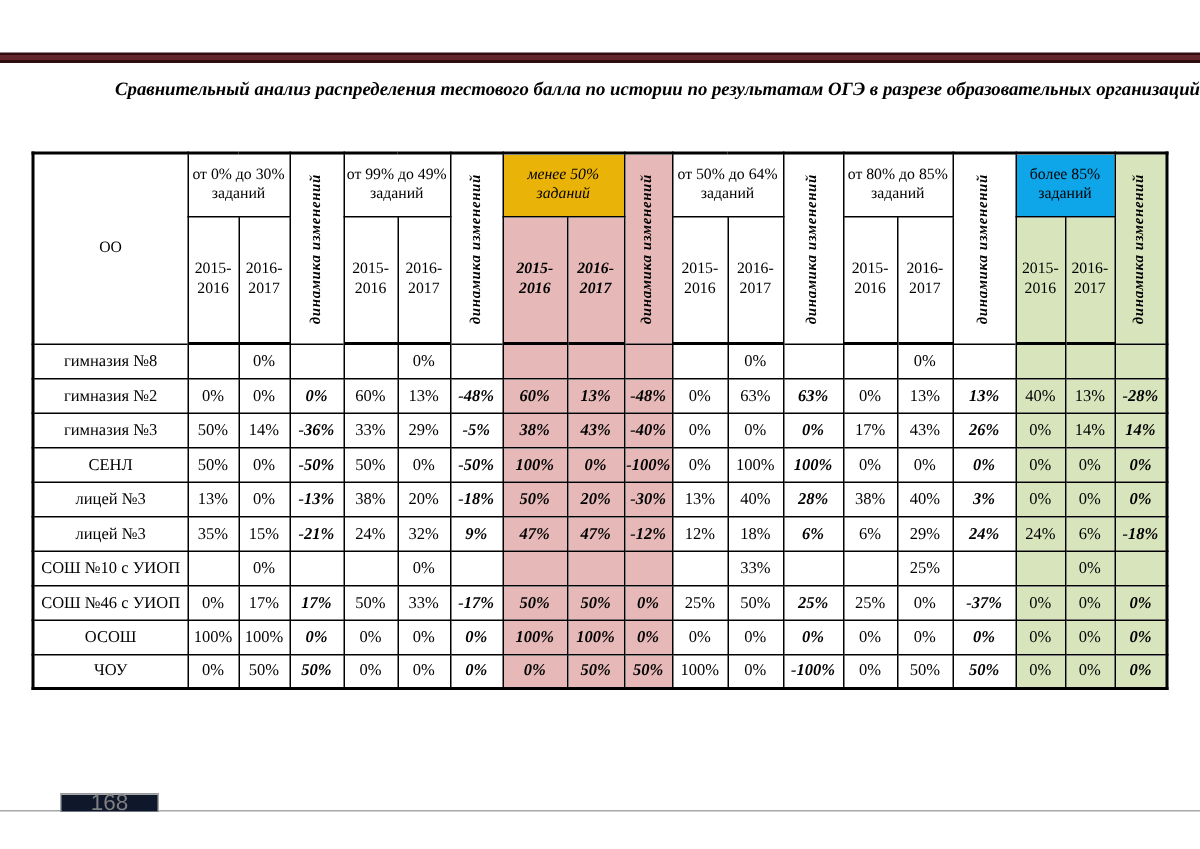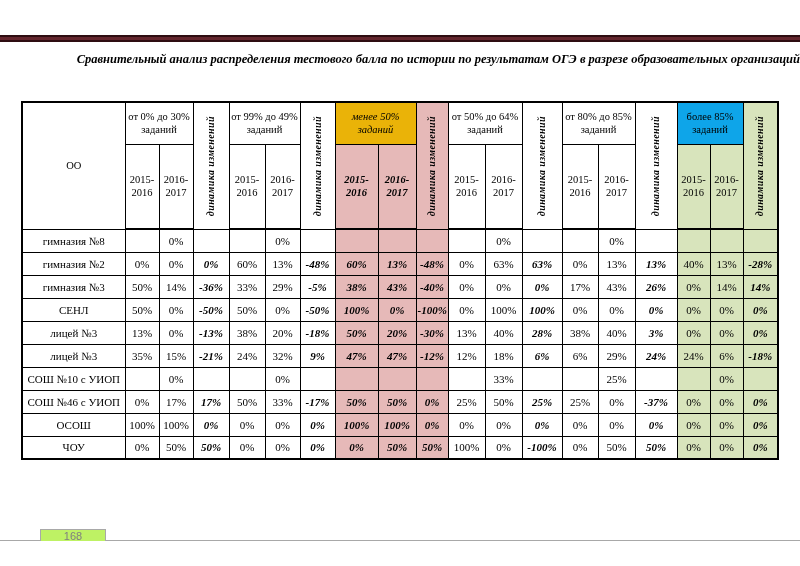--- a/index.html
+++ b/index.html
@@ -39,22 +39,22 @@
   th.dyn-head { padding:0; }
   .vtext { writing-mode:vertical-rl; transform:rotate(180deg); margin:0 auto;
     font-weight:bold; font-style:italic; font-size:10px; letter-spacing:0.4px;
     white-space:nowrap; line-height:1; }
 
   .name-cell { font-size:11px; }
 
   .footer-line { position:absolute; left:0; top:540px; width:800px; height:0;
     border-top:1px solid #a8a8a8; }
   .page-tab { position:absolute; left:40px; top:529px; width:66px; height:12px;
-    background:#bef264; border:1px solid #a8a8a8; border-bottom:none; z-index:2;
-    font-family:"Liberation Sans", sans-serif; font-size:11px; line-height:12px;
+    background:#0f172a; border:1px solid #a8a8a8; border-bottom:none; z-index:2;
+    font-family:"Liberation Sans", sans-serif; font-size:15px; line-height:12px;
     color:#7f7f7f; text-align:center; }
 </style>
 </head>
 <body>
 
 <div class="org-lines">
 </div>
 
 <div class="maroon-bar"></div>
 

